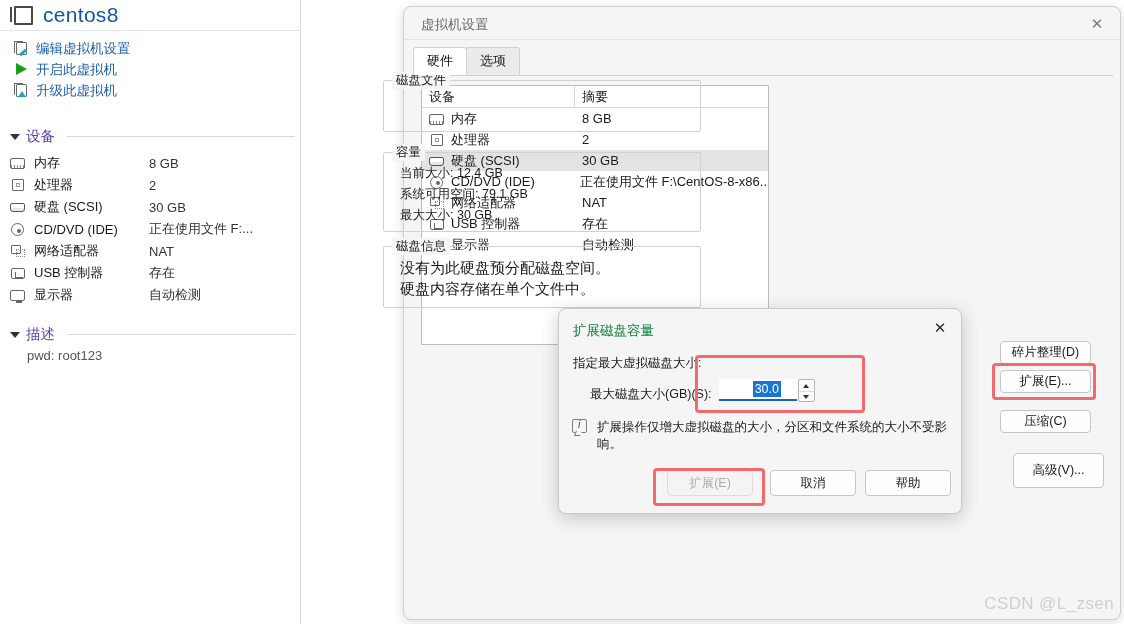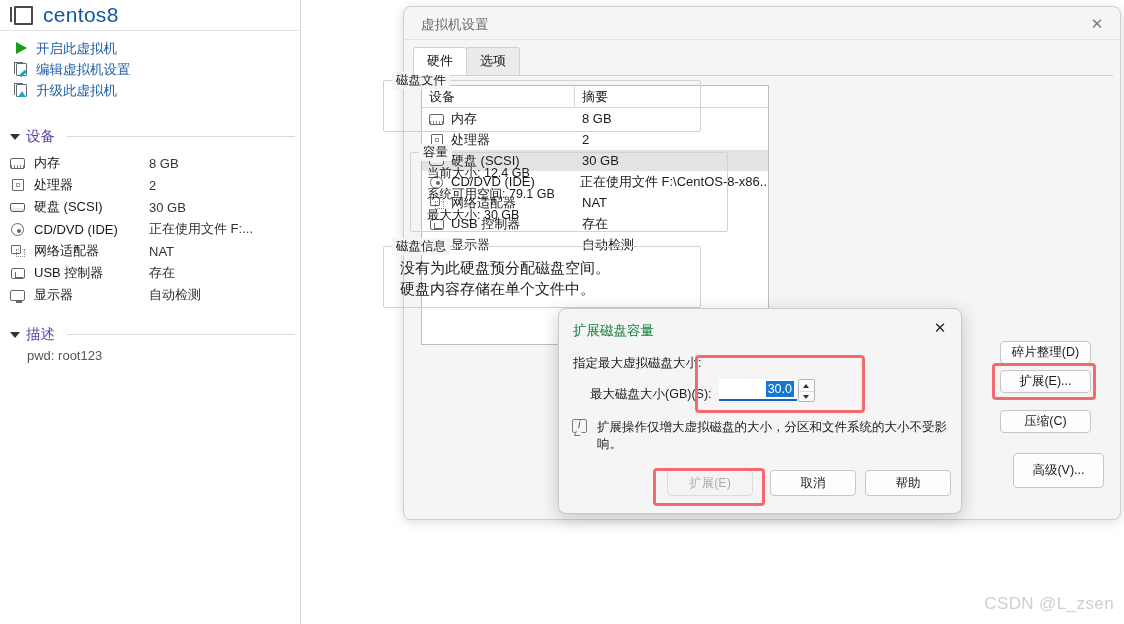--- a/index.html
+++ b/index.html
@@ -94,21 +94,21 @@
   .g-net { width:14px; height:12px; margin:1px 0 0 1px; position:relative; }
   .g-net::before{content:""; position:absolute; left:0; top:0; width:8px;height:7px;border:1.3px solid #666; border-radius:1px;}
   .g-net::after{content:""; position:absolute; right:0; bottom:0; width:7px;height:6px;border:1.3px dotted #888;}
   .g-usb { border:1.3px solid #666; width:14px; height:11px; margin:2px 0 0 1px; border-radius:2px; }
   .g-usb::before{content:""; position:absolute; left:3px; top:3px; width:7px;height:5px; border-left:1.2px solid #666; border-bottom:1.2px solid #666;}
   .g-mon { border:1.3px solid #666; border-radius:2px; width:15px; height:11px; margin-top:2px; }
   .g-mon::after{content:""; position:absolute; left:5px; bottom:-3px; width:6px; height:2px; background:#666;}
 
   
   .settings-dlg {
-    position: absolute; left: 403px; top: 6px; width: 718px; height: 514px;
+    position: absolute; left: 403px; top: 6px; width: 718px; height: 614px;
     background: #f5f5f5; border: 1px solid #cfcfcf; border-radius: 8px;
     box-shadow: 0 2px 12px rgba(0,0,0,.14);
   }
   .dlg-titlebar {
     position: absolute; left: 0; top: 0; width: 100%; height: 33px;
     border-bottom: 1px solid #e4e4e4;
   }
   .dlg-title { position: absolute; left: 17px; top: 9px; font-size: 13.5px; color: #6b6b6b; }
   .dlg-close {
     position: absolute; right: 6px; top: 5px; width: 34px; height: 24px;
@@ -148,21 +148,21 @@
     position: absolute; top: -9px; left: 8px; background: #f5f5f5;
     padding: 0 4px; font-size: 12.5px; color: #1a1a1a;
   }
   .fs-disk-file { left: 383px; top: 80px; width: 318px; height: 52px; }
   .disk-path {
     position: absolute; left: 11px; top: 13px; width: 296px; height: 24px;
     background: #f0f0f0; border-bottom: 1px solid #9a9a9a;
     font-size: 12.5px; color: #222; padding: 4px 7px;
     white-space: nowrap; overflow: hidden;
   }
-  .fs-capacity { left: 383px; top: 152px; width: 318px; height: 80px; margin-left: 27px; }
+  .fs-capacity { left: 383px; top: 152px; width: 318px; height: 80px; }
   .cap-line { position: absolute; left: 16px; font-size: 12.5px; color: #1a1a1a; }
   .fs-diskinfo { left: 383px; top: 246px; width: 318px; height: 62px; }
   .info-line { position: absolute; left: 16px; font-size: 15px; color: #1a1a1a; }
 
   .btn {
     position: absolute; background: #fdfdfd; border: 1px solid #c6c6c6; border-radius: 4px;
     font-size: 12.5px; color: #1a1a1a; cursor: pointer;
     display: flex; align-items: center; justify-content: center;
   }
   .btn-defrag { left: 1000px; top: 341px; width: 91px; height: 23px; }
@@ -188,21 +188,21 @@
     position: absolute; right: 6px; top: 7px; width: 30px; height: 24px;
     display: flex; align-items: center; justify-content: center;
     font-size: 15px; color: #2b2b2b; cursor: pointer;
   }
   .modal-prompt { position: absolute; left: 14px; top: 46px; font-size: 12.5px; color: #1a1a1a; }
   .spin-label { position: absolute; left: 31px; top: 77px; font-size: 12.5px; color: #1a1a1a; }
   .spin-wrap { position: absolute; left: 160px; top: 70px; width: 96px; height: 24px; }
   .spin-input {
     position: absolute; left: 0; top: 0; width: 78px; height: 22px;
     background: #ffffff; border: none; border-bottom: 2px solid #1565c0;
-    font-size: 12.5px; color: #1a1a1a; text-align: right; padding-right: 3px;
+    font-size: 12.5px; color: #1a1a1a; text-align: right; padding-right: 16px;
     display: flex; align-items: center; justify-content: flex-end;
   }
   .spin-sel { background: #1577d1; color: #ffffff; padding: 1px 2px; }
   .spin-btns {
     position: absolute; left: 79px; top: 0; width: 17px; height: 23px;
     border: 1px solid #b5b5b5; background: #fbfbfb; border-radius: 2px;
   }
   .spin-btns .up, .spin-btns .dn {
     position: absolute; left: 0; width: 15px; height: 10.5px; cursor: pointer;
   }
@@ -250,28 +250,28 @@
 
   <div class="left-panel">
 
     <div class="vm-title-bar">
       <div class="vm-title-icon"></div>
       <div class="vm-title-text">centos8</div>
     </div>
 
     <div class="action-list">
       <div class="action-item">
-        <span class="ic ic-play"></span>
-        <span>开启此虚拟机</span>
-      </div>
-      <div class="action-item">
         <span class="ic">
             <span class="ic-doc ic-pencil" style="position:absolute;"></span>
           </span>
         <span>编辑虚拟机设置</span>
+      </div>
+      <div class="action-item">
+        <span class="ic ic-play"></span>
+        <span>开启此虚拟机</span>
       </div>
       <div class="action-item">
         <span class="ic">
             <span class="ic-doc ic-uparrow" style="position:absolute;"></span>
           </span>
         <span>升级此虚拟机</span>
       </div>
     </div>
 
     <div class="section" style="top:126px;">

